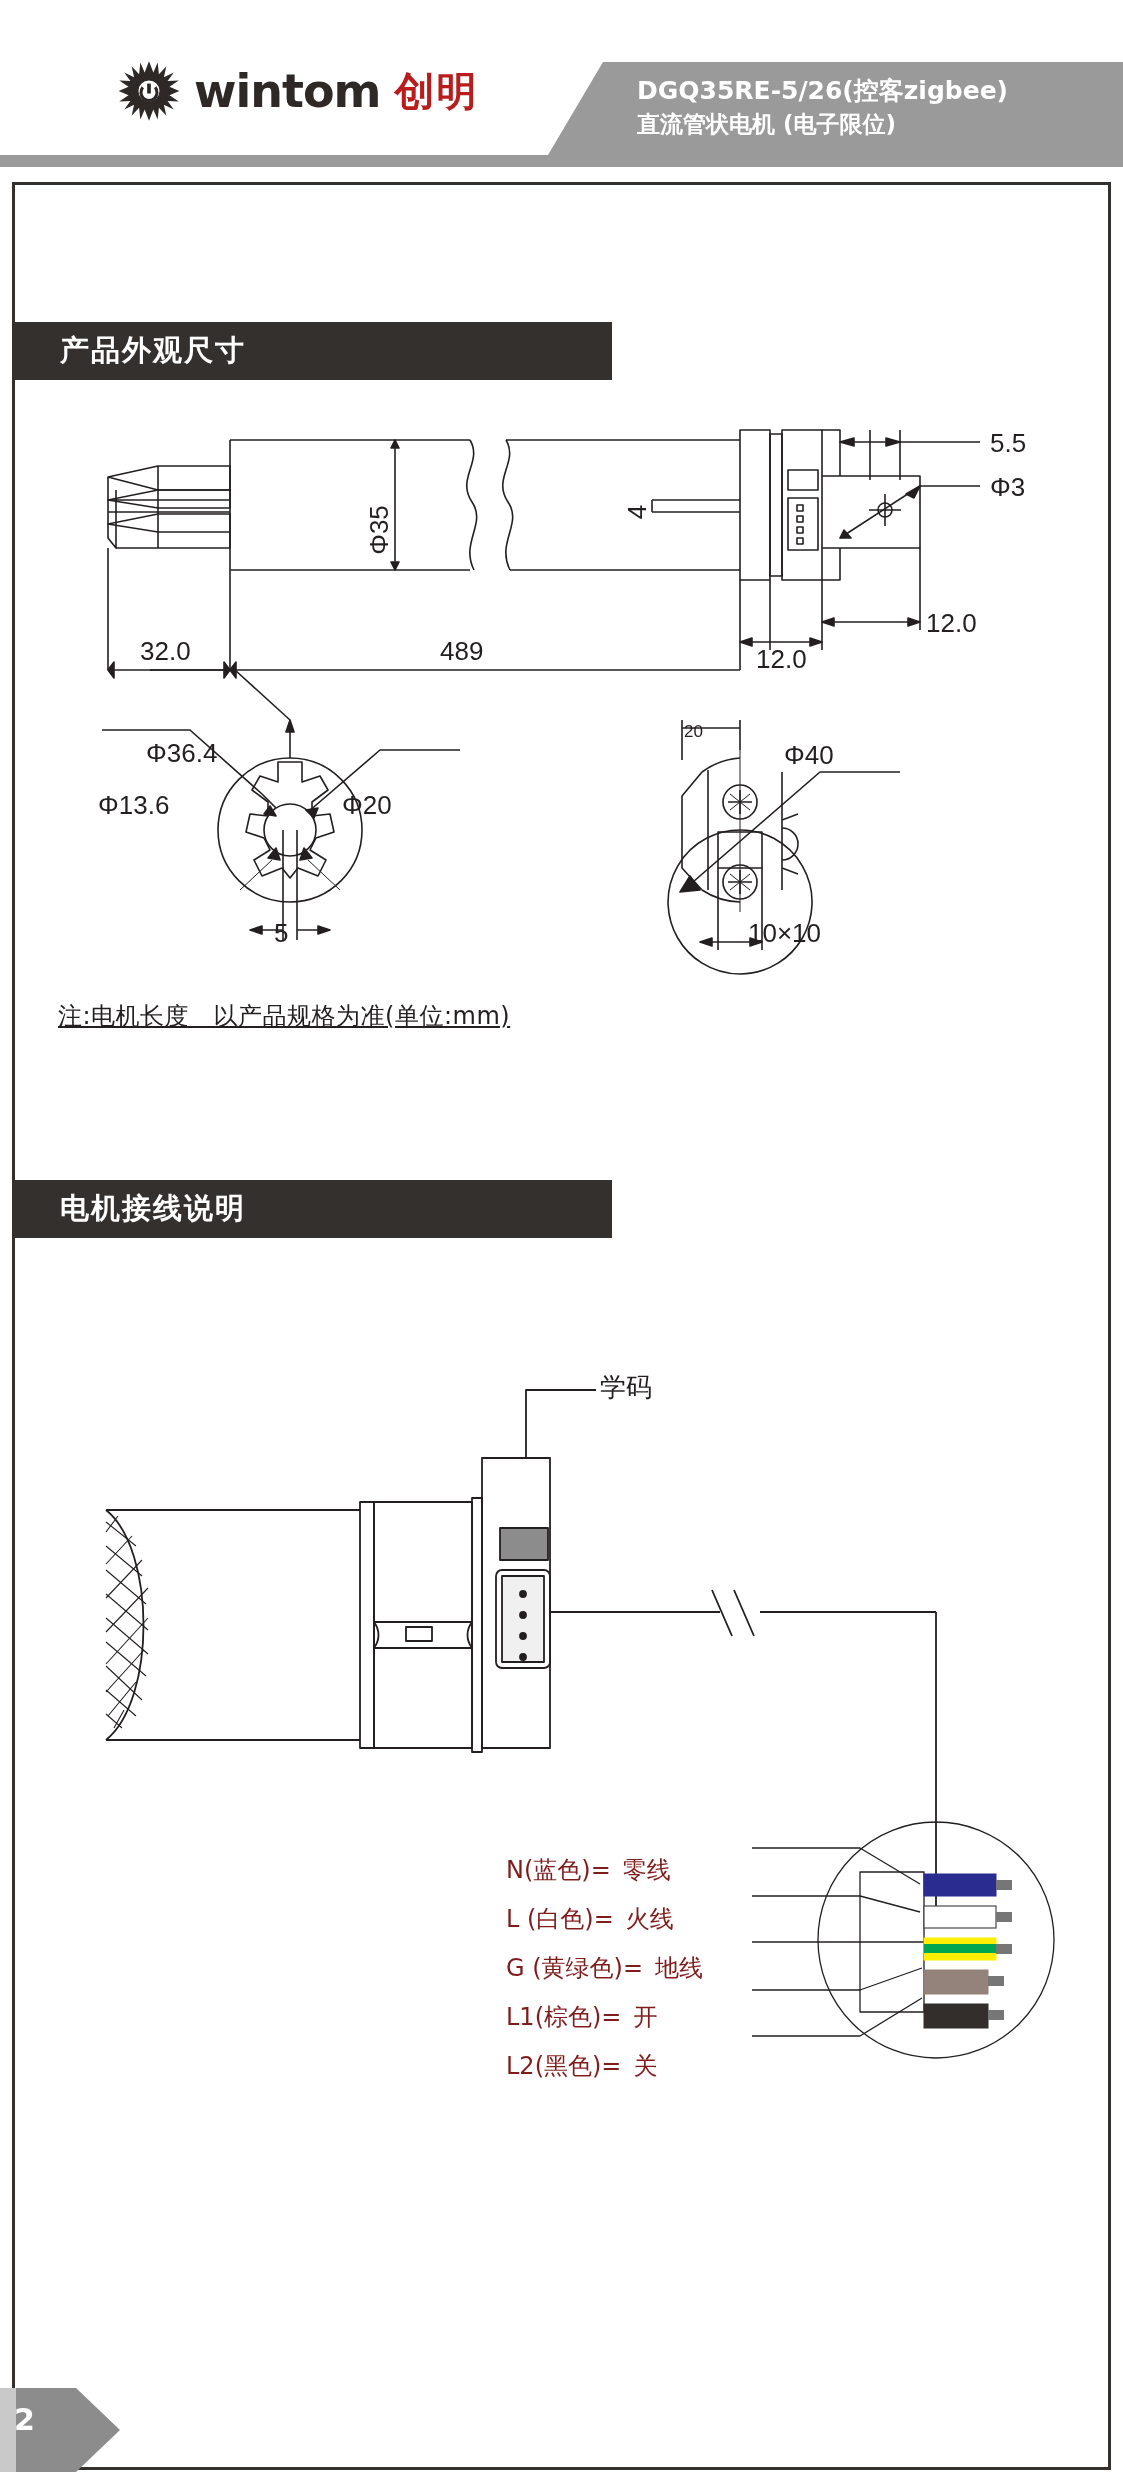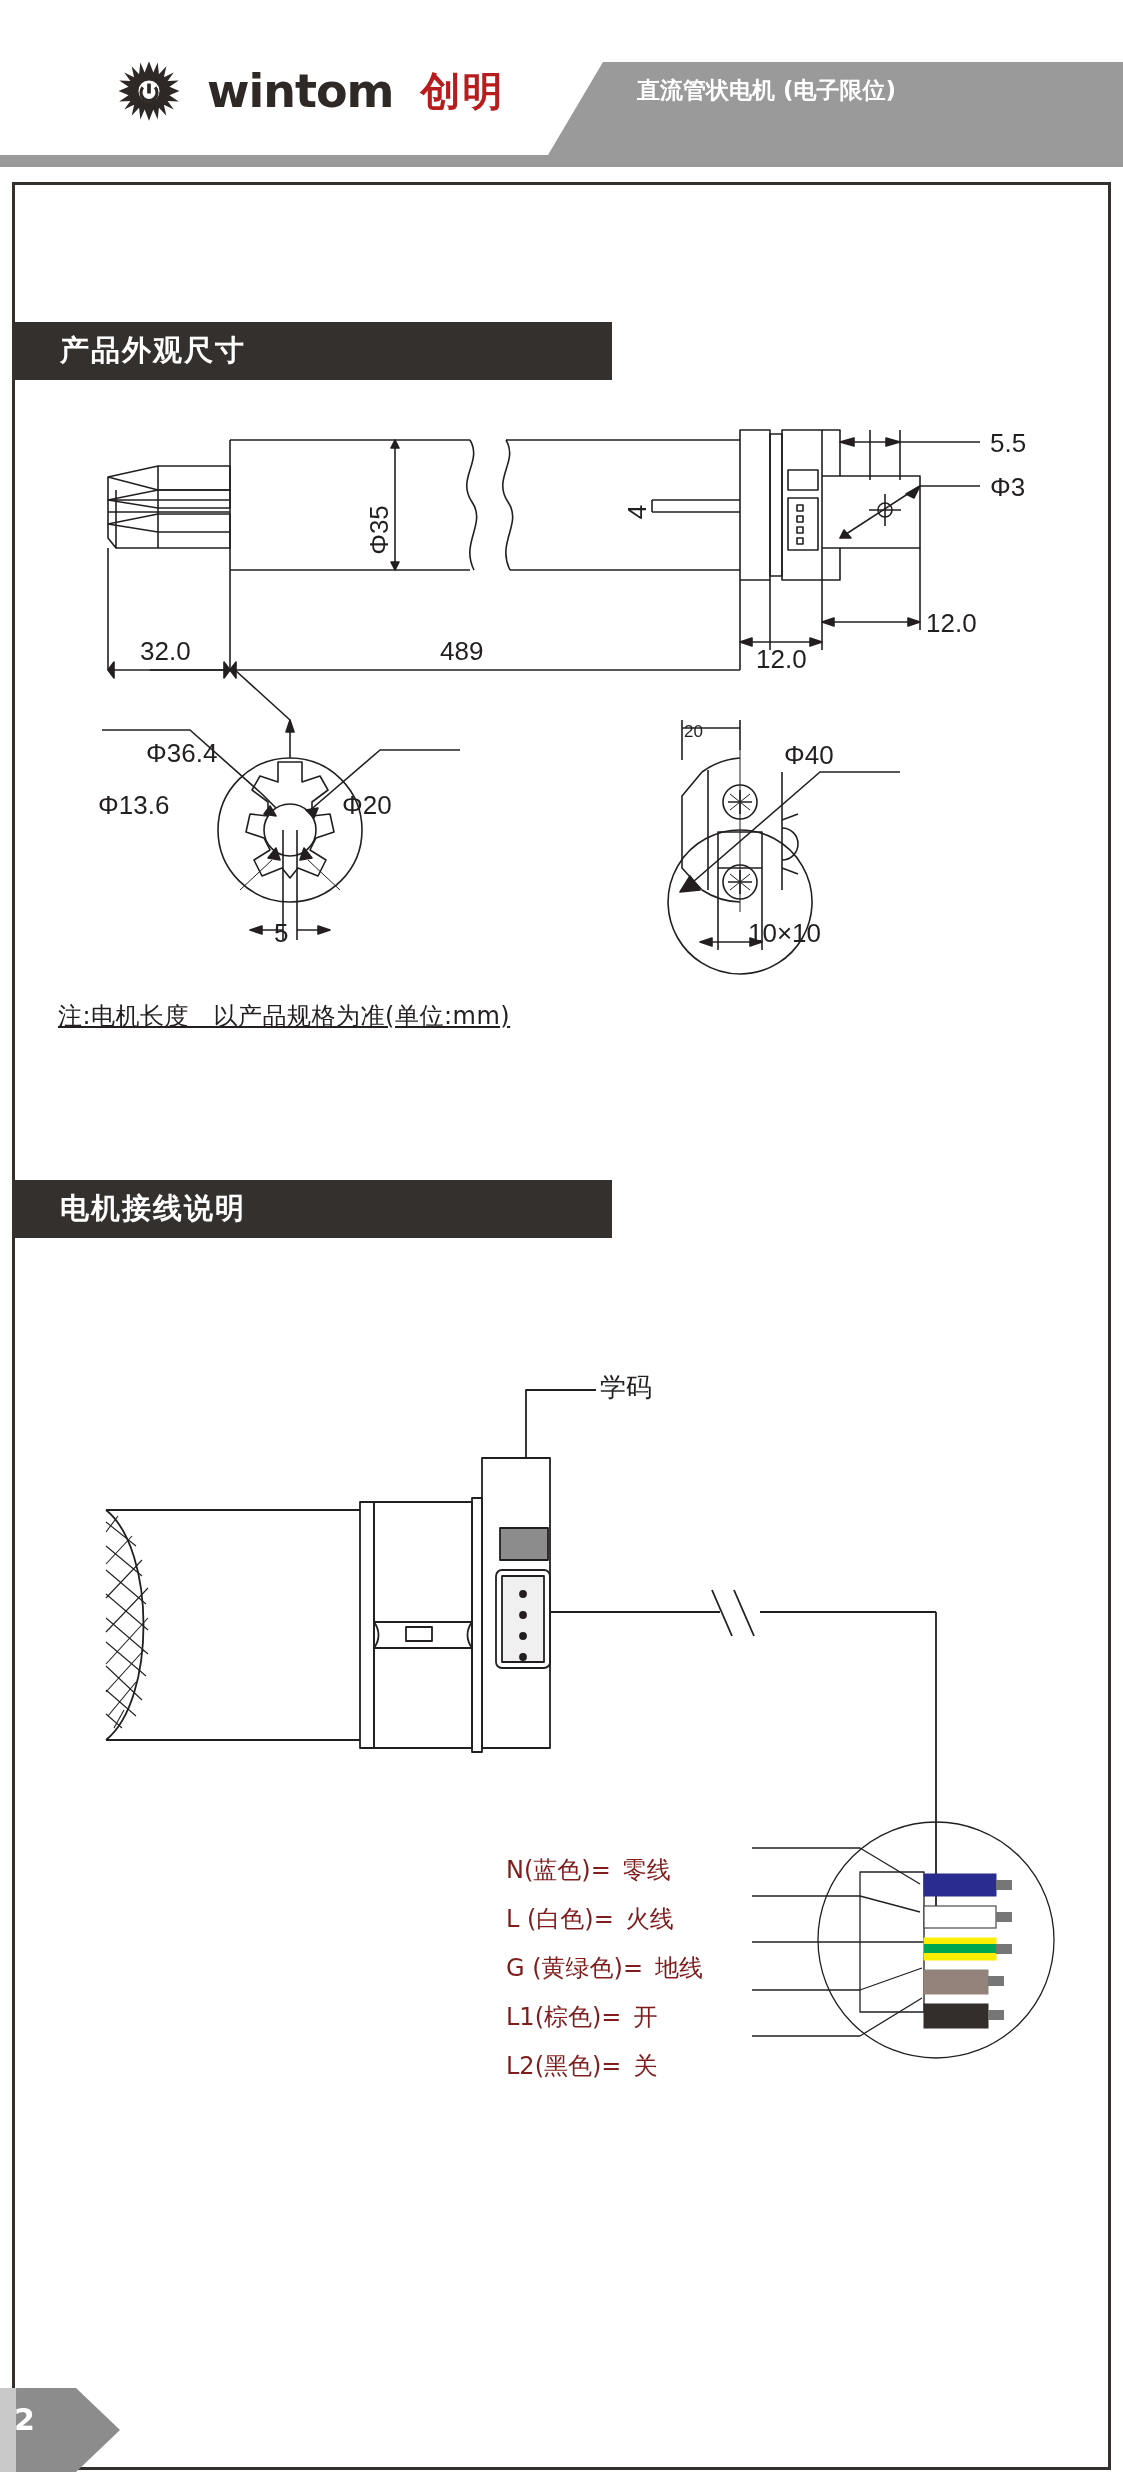--- a/index.html
+++ b/index.html
@@ -9,21 +9,21 @@
     background:#ffffff;
     font-family:"Liberation Sans","DejaVu Sans",sans-serif;
     color:#231f20;
     position:relative;
     overflow:hidden;
   }
   .page { position:absolute; inset:0; }
 
   
   .header { position:absolute; left:0; top:0; width:1123px; height:160px; }
-  .logo-wrap { position:absolute; left:118px; top:60px; display:flex; align-items:center; gap:27px; }
+  .logo-wrap { position:absolute; left:118px; top:60px; display:flex; align-items:center; gap:14px; }
   .sun-icon { width:62px; height:62px; }
   .brand-text { font-size:46px; font-weight:700; letter-spacing:-1px; color:#2e2926;
                 font-family:"DejaVu Sans",sans-serif; }
   .brand-cn { font-size:40px; font-weight:700; color:#b91c1c; letter-spacing:2px;
               font-family:"DejaVu Sans",sans-serif; }
 
   .title-banner {
     position:absolute; left:545px; top:62px; width:578px; height:98px;
     background:#9a9a9a; color:#fff;
     clip-path: polygon(58px 0, 578px 0, 578px 98px, 0 98px);
@@ -83,20 +83,21 @@
         <circle cx="50" cy="50" r="20" fill="#ffffff"></circle>
         <circle cx="50" cy="50" r="20" fill="none" stroke="#2e2926" stroke-width="6"></circle>
         <rect x="47" y="38" width="6" height="16" fill="#2e2926"></rect>
         <path d="M40 44 a13 13 0 1 0 20 0" fill="none" stroke="#2e2926" stroke-width="5"></path>
       </svg>
       <span class="brand-text">wintom</span>
       <span class="brand-cn">创明</span>
     </div>
 
     <div class="title-banner">
+      <div class="title-line1">DGQ35RE-5/26(控客zigbee)</div>
       <div class="title-line2">直流管状电机 (电子限位)</div>
     </div>
   </div>
   <div class="header-rule"></div>
 
   <div class="frame"></div>
 
   <div class="sec-title" id="sec1">
     <span>产品外观尺寸</span>
   </div>

